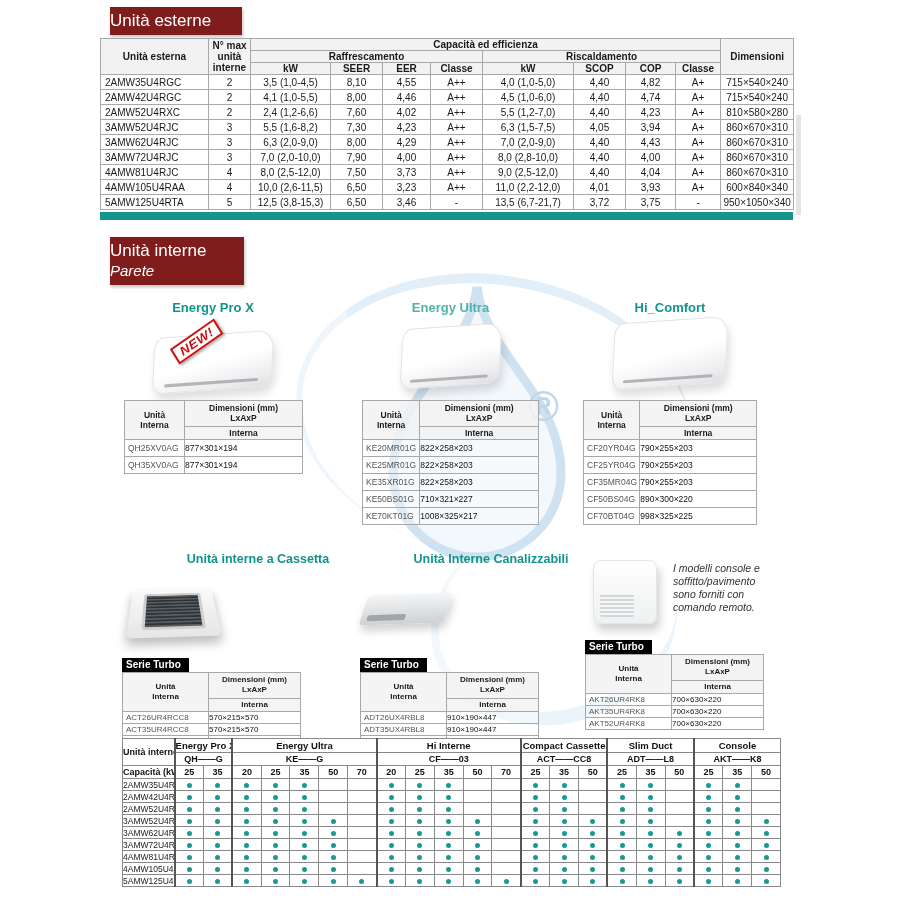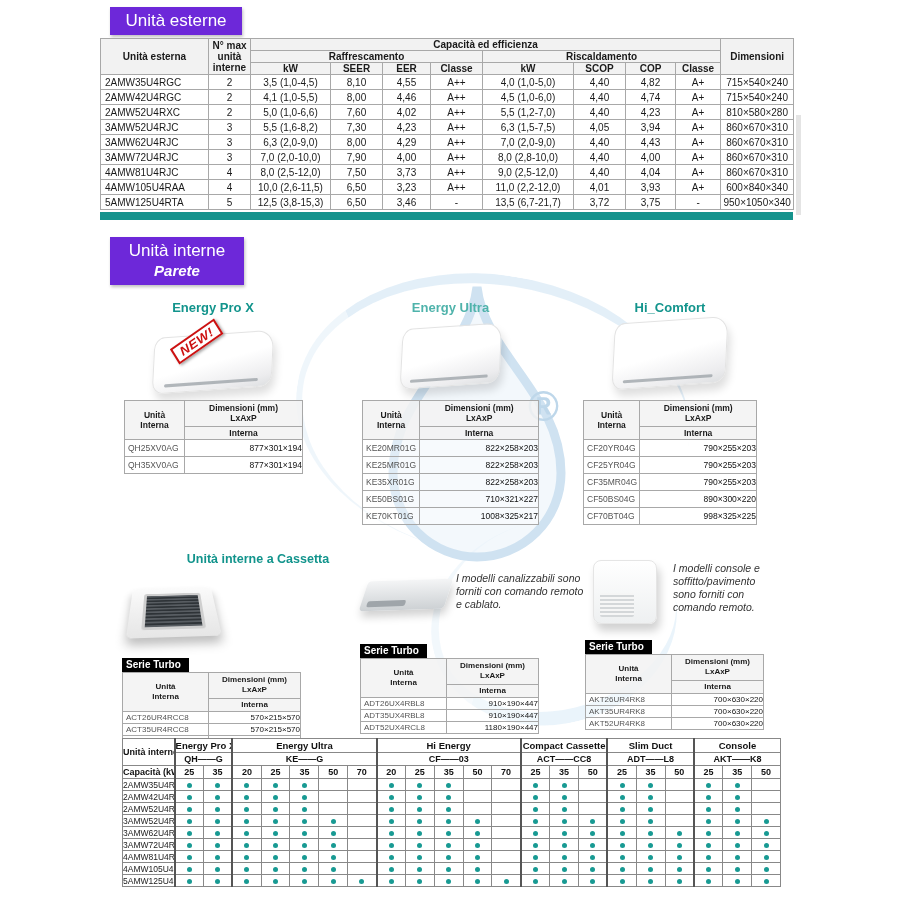--- a/index.html
+++ b/index.html
@@ -9,26 +9,26 @@
   .wm{position:absolute;left:0;top:0;width:900px;height:900px;pointer-events:none;}
   .wm-arc{position:absolute;left:295px;top:275px;width:390px;height:270px;border-radius:50%;
           border-top:10px solid rgba(193,219,240,.45);border-left:6px solid rgba(193,219,240,.25);
           border-bottom:none;border-right:none;transform:rotate(9deg);}
   .wm-arc2{position:absolute;left:430px;top:520px;width:240px;height:190px;border-radius:50%;
           border-bottom:14px solid rgba(203,227,245,.4);border-left:8px solid rgba(203,227,245,.25);
           transform:rotate(-14deg);}
   .wm-drop{position:absolute;left:385px;top:283px;width:185px;height:290px;}
   .wm-reg{position:absolute;left:528px;top:383px;font-size:42px;font-weight:bold;color:#bed7ea;}
   
-  .tealbox{position:absolute;background:#6d28d9;color:#fff;text-align:center;
+  .tealbox{position:absolute;background:#7f1d1d;color:#fff;
            box-shadow:1px 2px 3px rgba(0,0,0,.25);}
   .box-out{left:110px;top:7px;width:132px;height:28px;line-height:28px;font-size:17px;}
   .box-in{left:110px;top:237px;width:134px;height:48px;padding-top:3px;box-sizing:border-box;}
   .box-in .l1{font-size:17px;line-height:21px;}
-  .box-in .l2{font-size:15px;font-style:italic;line-height:20px;font-weight:bold;}
+  .box-in .l2{font-size:15px;font-style:italic;line-height:20px;}
   
   table.tbl{border-collapse:collapse;table-layout:fixed;}
   table.tbl th,table.tbl td{border:1px solid #a8a8a8;padding:0;margin:0;overflow:hidden;
       font-weight:normal;white-space:nowrap;}
   
   .outdoor-wrap{position:absolute;left:100px;top:38px;}
   table.outdoor{width:693px;font-size:10px;}
   table.outdoor th{background:#f2f2f2;font-weight:bold;text-align:center;color:#1a1a1a;}
   table.outdoor td{background:#fff;text-align:center;height:14px;color:#1a1a1a;}
   table.outdoor td.mdl{text-align:left;padding-left:4px;}
@@ -43,21 +43,21 @@
   .ac-wall{position:relative;margin:0 auto;background:linear-gradient(168deg,#ffffff 50%,#ececee 85%,#dddfe1);
      border:1px solid #e3e3e3;border-radius:10px 16px 12px 10px/12px 18px 14px 12px;
      box-shadow:3px 7px 9px rgba(0,0,0,.13);transform:rotate(-4deg) skewX(-7deg);}
   .ac-wall:after{content:"";position:absolute;left:9%;right:11%;bottom:5px;height:3px;background:#9aa0a5;
      border-radius:2px;opacity:.75;}
   .badge{position:absolute;left:16px;top:-4px;transform:rotate(-33deg);background:#fff;
      border:2px solid #cc1111;color:#cc1111;font-weight:bold;font-style:italic;font-size:13px;
      padding:0 5px;box-shadow:1px 2px 3px rgba(0,0,0,.35);letter-spacing:.5px;}
   table.spec{font-size:8.5px;}
   table.spec th{background:rgba(242,242,242,.85);font-weight:bold;color:#1a1a1a;text-align:center;}
-  table.spec td{background:rgba(255,255,255,.35);color:#111;text-align:right;}
+  table.spec td{background:rgba(255,255,255,.35);color:#111;text-align:left;}
   table.spec td.mdl{text-align:left;padding-left:3px;color:#555;}
   table.spec .pre{white-space:pre-line;line-height:10px;}
   .wp0{left:124px;top:300px;width:178px;}
   .wp1{left:362px;top:300px;width:177px;}
   .wp2{left:583px;top:300px;width:174px;}
   .wp0 .wp-img{top:26px;height:72px;} .wp0 .ac-wall{width:118px;height:54px;margin-top:8px;}
   .wp1 .wp-img{top:20px;height:78px;} .wp1 .ac-wall{width:98px;height:58px;margin-top:6px;}
   .wp2 .wp-img{top:16px;height:82px;} .wp2 .ac-wall{width:112px;height:64px;margin-top:4px;}
   .wp table.spec{position:absolute;top:100px;left:0;width:100%;}
   .wp0 table.spec td{height:16px;} .wp1 table.spec td,.wp2 table.spec td{height:16px;}
@@ -182,21 +182,21 @@
             <td>A++</td>
             <td>4,5 (1,0-6,0)</td>
             <td>4,40</td>
             <td>4,74</td>
             <td>A+</td>
             <td>715×540×240</td>
           </tr>
           <tr>
             <td class="mdl">2AMW52U4RXC</td>
             <td>2</td>
-            <td>5,0 (1,0-6,6)</td>
+            <td>2,4 (1,2-6,6)</td>
             <td>7,60</td>
             <td>4,02</td>
             <td>A++</td>
             <td>5,5 (1,2-7,0)</td>
             <td>4,40</td>
             <td>4,23</td>
             <td>A+</td>
             <td>810×580×280</td>
           </tr>
           <tr>
@@ -450,25 +450,24 @@
             <tr>
               <td class="mdl">ACT52UR4RCC8</td>
               <td>570×215×570</td>
             </tr>
             <tr>
               <td class="mdl">PE-QEA-LD</td>
               <td>620×40×620</td>
             </tr>
           </tbody>
         </table></div>
-      <div class="sp sp1"><div class="sp-body">
+      <div class="sp sp1"><div class="sp-title">Unità Interne Canalizzabili</div><div class="sp-body">
           <div class="sp-imgbox">
             <div class="ac-duct"></div>
           </div>
-          <div class="sp-desc">I modelli canalizzabili sono forniti con comando remoto e cablato.</div>
         </div><div class="serie">Serie Turbo</div><table class="tbl spec">
           <colgroup>
             <col style="width: 86px;">
             <col style="width: 92px;">
           </colgroup>
           <thead>
             <tr>
               <th class="pre" rowspan="2" style="height: 38px;">Unità
 Interna</th>
               <th class="pre" style="height: 24px;">Dimensioni (mm)
@@ -556,21 +555,21 @@
             <col style="width: 28.8095px;">
             <col style="width: 28.8095px;">
             <col style="width: 28.8095px;">
             <col style="width: 28.8095px;">
           </colgroup>
           <thead>
             <tr>
               <th rowspan="2">Unità interne</th>
               <th class="gname gl" colspan="2">Energy Pro X</th>
               <th class="gname gl" colspan="5">Energy Ultra</th>
-              <th class="gname gl" colspan="5">Hi Energy</th>
+              <th class="gname gl" colspan="5">Hi Interne</th>
               <th class="gname gl" colspan="3">Compact Cassette</th>
               <th class="gname gl" colspan="3">Slim Duct</th>
               <th class="gname gl" colspan="3">Console</th>
             </tr>
             <tr>
               <th class="gcode gl" colspan="2">QH——G</th>
               <th class="gcode gl" colspan="5">KE——G</th>
               <th class="gcode gl" colspan="5">CF——03</th>
               <th class="gcode gl" colspan="3">ACT——CC8</th>
               <th class="gcode gl" colspan="3">ADT——L8</th>

